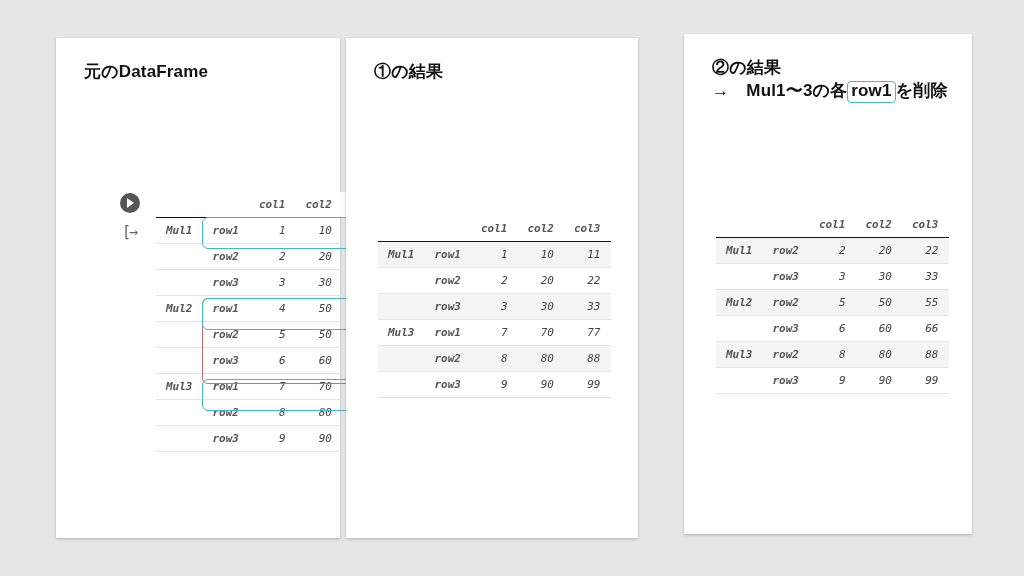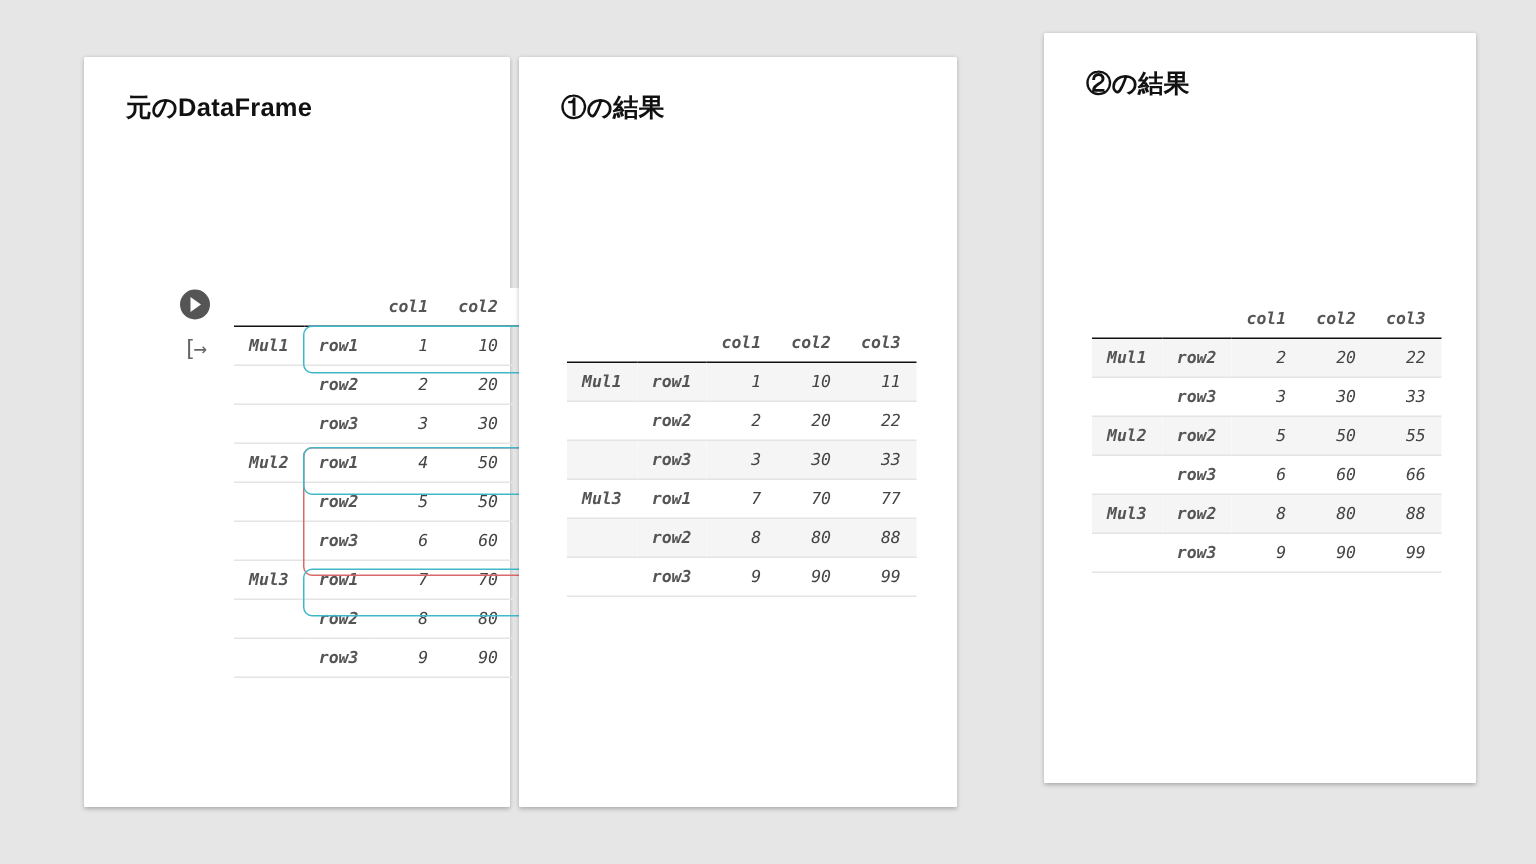--- a/index.html
+++ b/index.html
@@ -17,21 +17,21 @@
     height: 576px;
   }
   .panel {
     position: absolute;
     background: #fff;
     box-shadow: 0 1px 3px rgba(0,0,0,0.25);
     border-radius: 1px;
   }
   .p1 { left: 56px;  top: 38px; width: 284px; height: 500px; }
   .p2 { left: 346px; top: 38px; width: 292px; height: 500px; }
-  .p3 { left: 684px; top: 22px; width: 288px; height: 500px; margin-left: 12px; }
+  .p3 { left: 684px; top: 34px; width: 288px; height: 500px; }
 
   .panel-title {
     font-size: 17px;
     font-weight: 700;
     padding: 22px 22px 0 28px;
     letter-spacing: 0.01em;
   }
   .panel-title .sub {
     display: block;
     font-weight: 700;
@@ -289,20 +289,23 @@
               <td>99</td>
             </tr>
           </tbody>
         </table>
     </div>
   </div>
 
   <div class="panel p3">
     <div class="panel-title">
       <span>②の結果</span>
+      <span class="sub">
+        <span>→　Mul1〜3の各</span><span class="hl-blue">row1</span><span>を削除</span>
+      </span>
     </div>
     <div class="df-wrap">
       <table class="df zebra">
           <thead>
             <tr>
               <th class="idx"></th>
               <th class="idx"></th>
               <th>col1</th>
               <th>col2</th>
               <th>col3</th>

